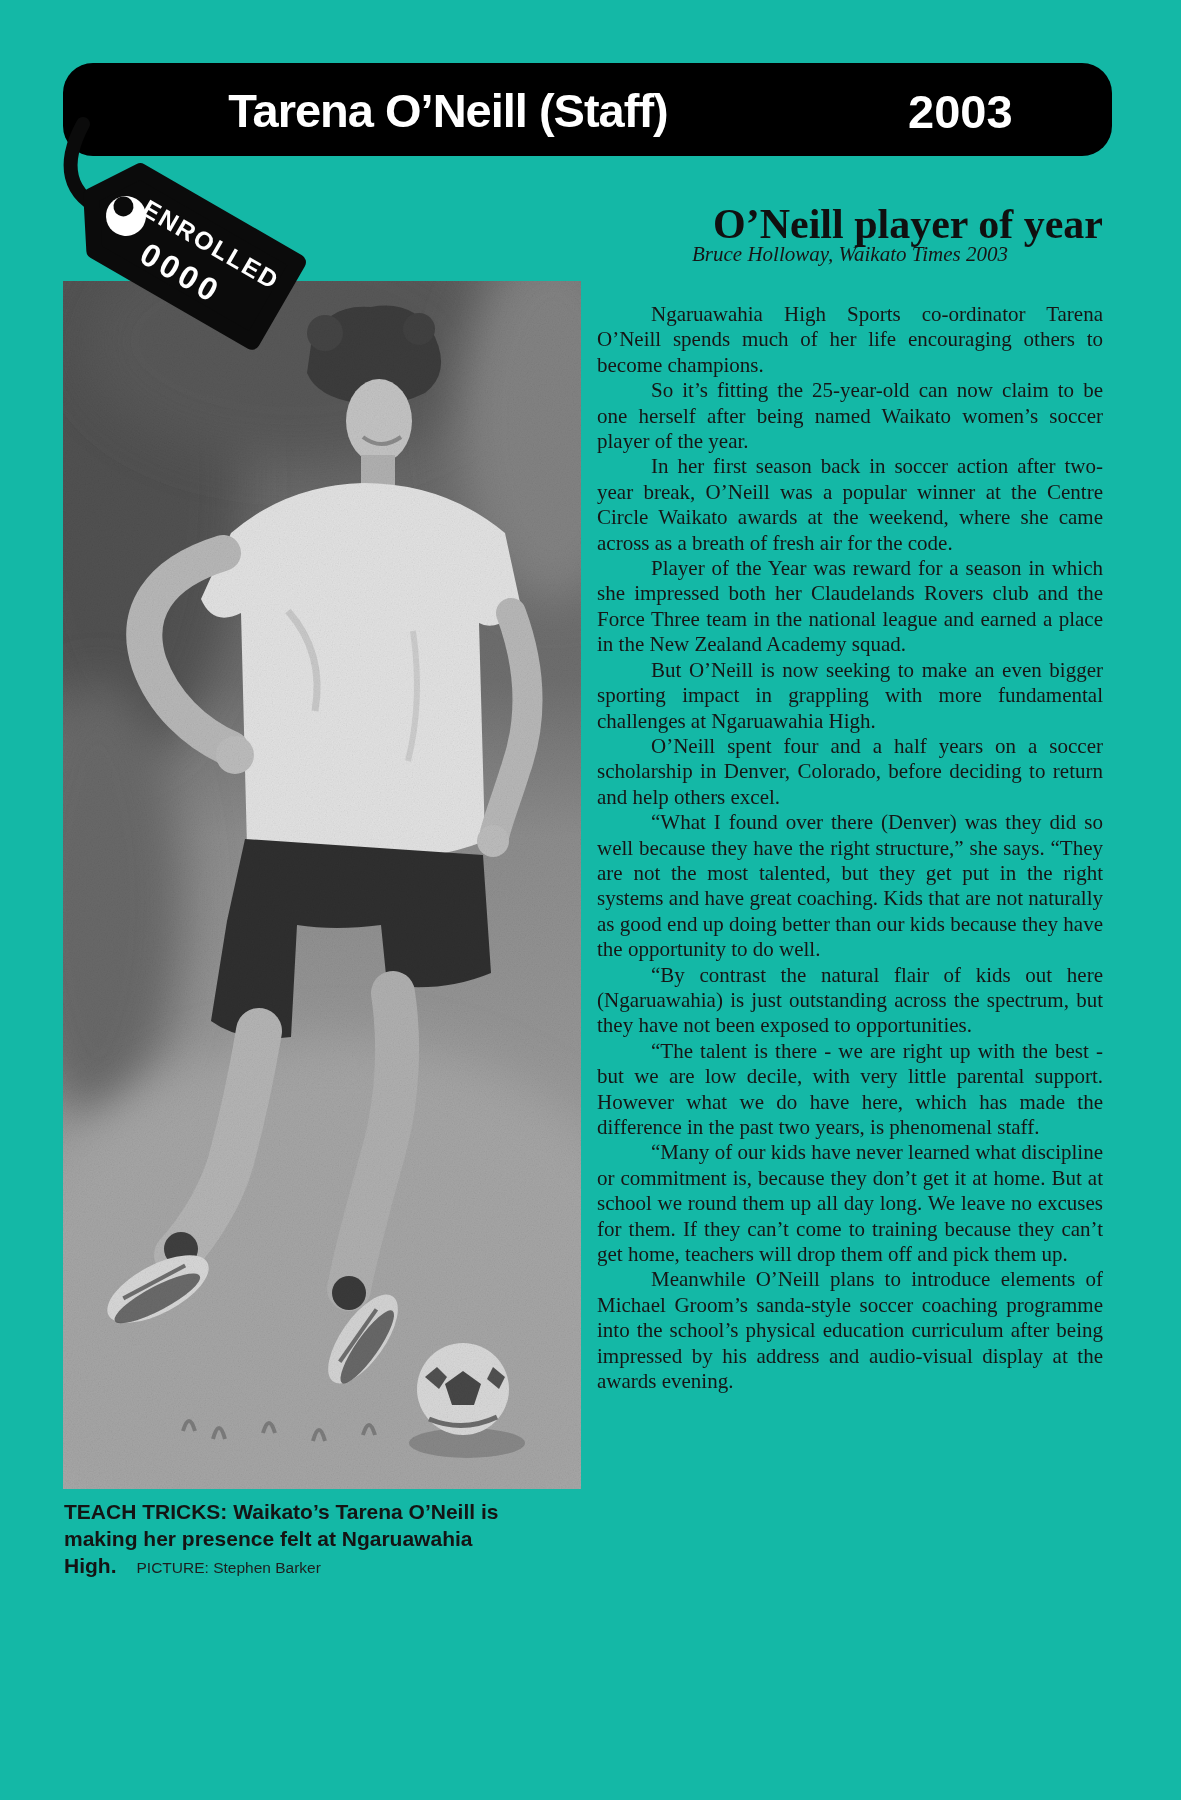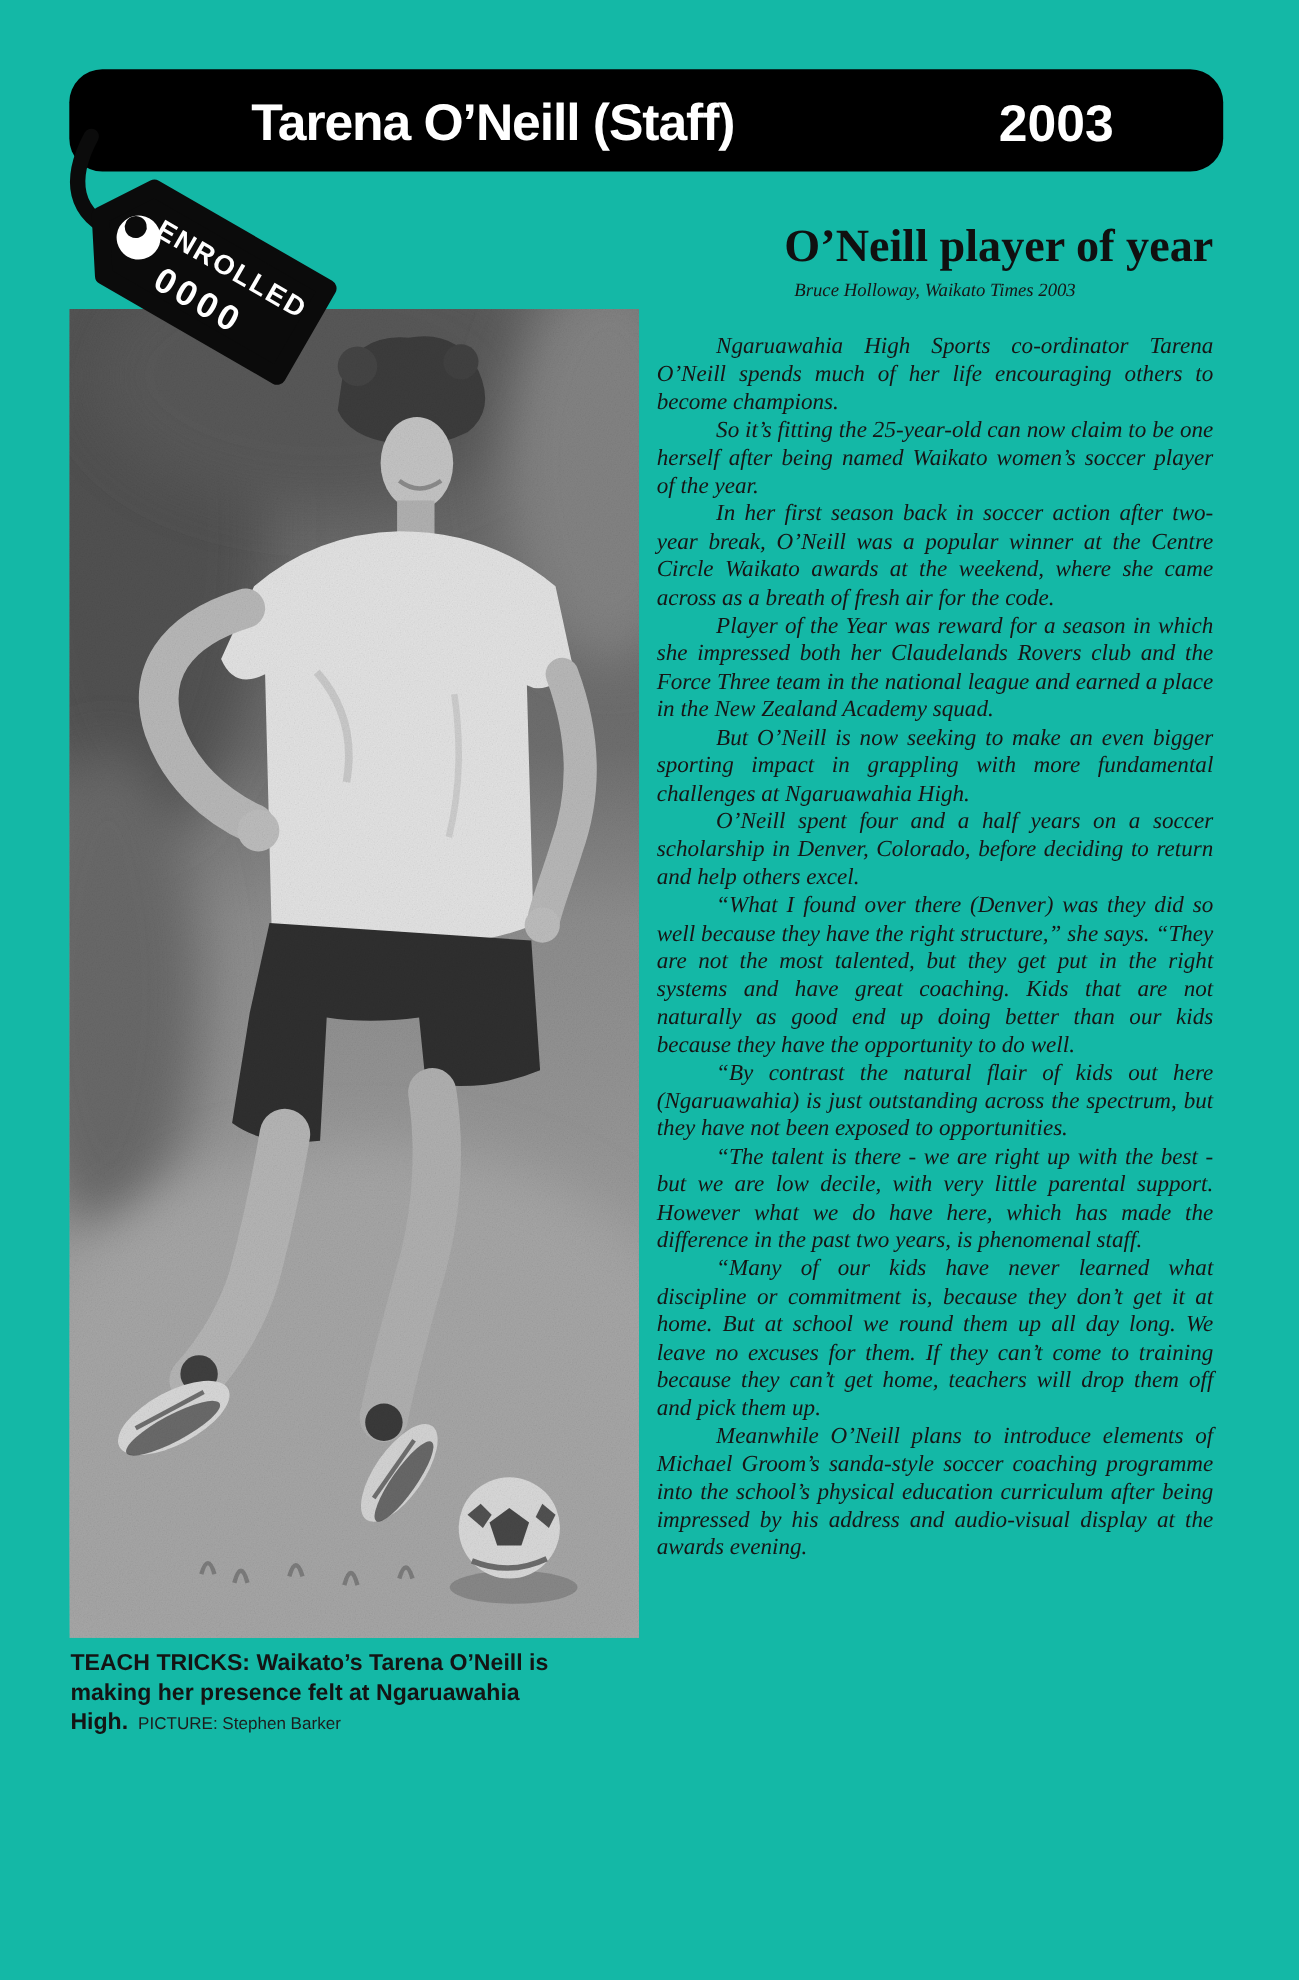--- a/index.html
+++ b/index.html
@@ -24,39 +24,39 @@
   .tag-svg { position:absolute; left:58px; top:118px; z-index:3; overflow:visible; }
   .photo {
     position:absolute; left:63px; top:281px; width:518px; height:1208px;
     overflow:hidden; z-index:1;
   }
   .caption {
     position:absolute; left:64px; top:1498px; width:505px;
     font-size:21px; font-weight:bold; color:#141414; line-height:27px;
   }
   .caption-credit {
-    font-size:15.5px; font-weight:normal; color:#1d1d1d; margin-left:9px;
+    font-size:15.5px; font-weight:normal; color:#1d1d1d; margin-left:20px;
     white-space:nowrap;
   }
   .headline {
     position:absolute; left:597px; top:200px; width:506px; text-align:right;
     font-family:"Liberation Serif", serif; font-weight:bold; font-size:42px;
     color:#101010; white-space:nowrap;
   }
   .byline {
-    position:absolute; left:597px; top:254px; width:506px; text-align:center;
-    font-family:"Liberation Serif", serif; font-style:italic; font-size:17px;
+    position:absolute; left:597px; top:242px; width:506px; text-align:center;
+    font-family:"Liberation Serif", serif; font-style:italic; font-size:21px;
     color:#161616; white-space:nowrap;
   }
   .article-body {
     position:absolute; left:597px; top:302px; width:506px;
     font-family:"Liberation Serif", serif; font-size:21px; line-height:25.4px;
     text-align:justify; color:#161616;
   }
-  .article-body p { margin:0; text-indent:54px;font-style:italic; }
+  .article-body p { margin:0; text-indent:54px; }
   .page-number {
     position:absolute; left:0; top:1730px; width:1181px; text-align:center;
     font-size:36px; color:#111;
   }
 </style>
 </head>
 <body>
 
 <div class="page">
 

